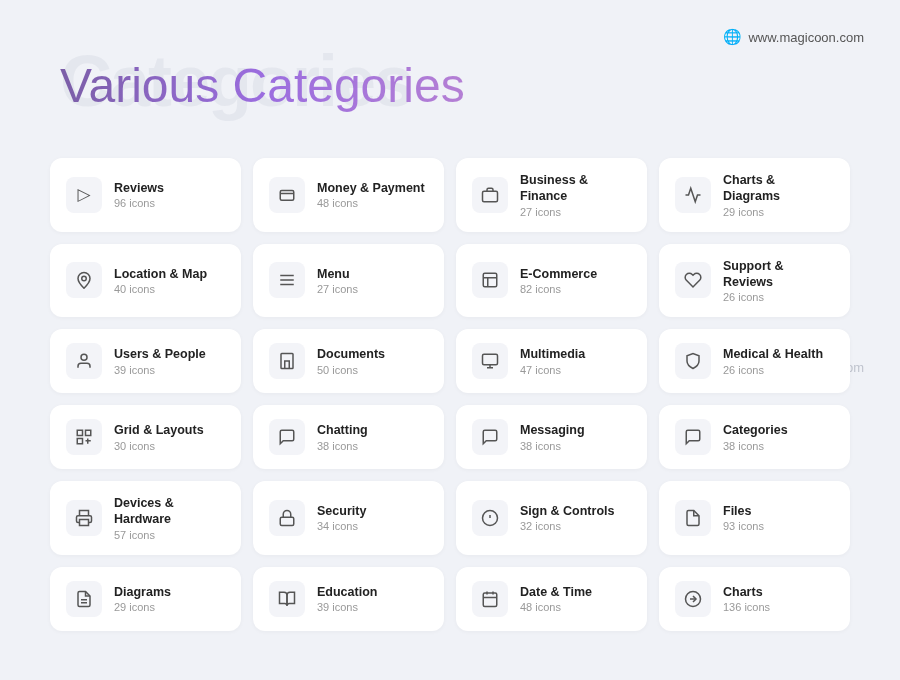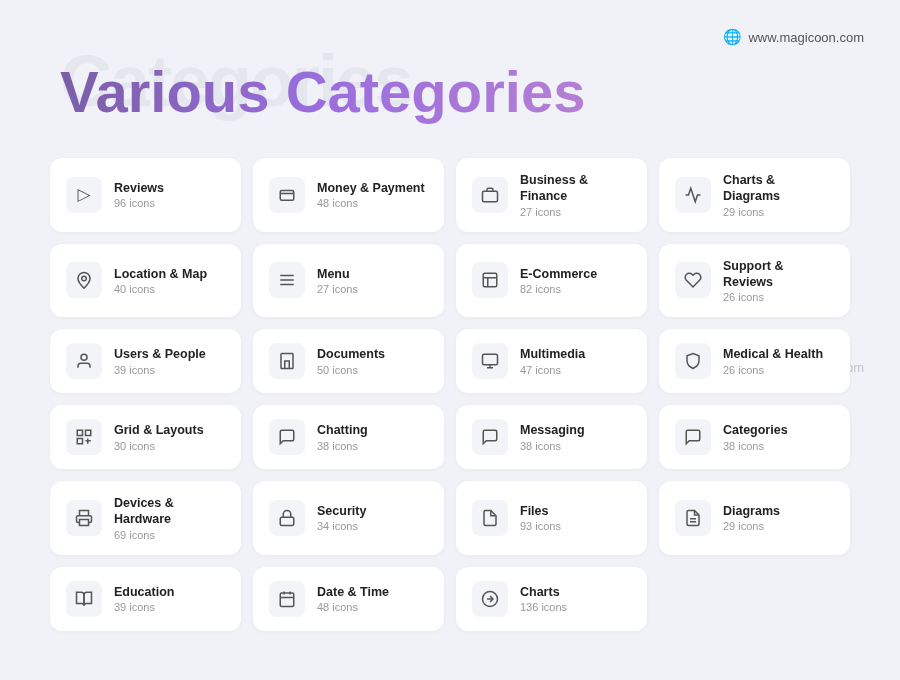--- a/index.html
+++ b/index.html
@@ -36,22 +36,22 @@
       color: #7a6fb0;
       font-size: 15px;
     }
     .title-area {
       position: absolute;
       top: 60px;
       left: 60px;
       z-index: 1;
     }
     .title-main {
-      font-size: 58px;
-      font-weight: 700;
+      font-size: 48px;
+      font-weight: 400;
       background: linear-gradient(90deg, #7b5ea7, #9b6ddf, #b47fd4);
       -webkit-background-clip: text;
       -webkit-text-fill-color: transparent;
       background-clip: text;
       line-height: 1.1;
     }
     .watermark-25xt {
       position: absolute;
       right: 36px;
       top: 360px;
@@ -311,33 +311,46 @@
     <div class="card">
       <div class="card-icon">
         <svg width="18" height="18" viewBox="0 0 24 24" fill="none" stroke="#555" stroke-width="2">
           <polyline points="6 9 6 2 18 2 18 9"></polyline>
           <path d="M6 18H4a2 2 0 0 1-2-2v-5a2 2 0 0 1 2-2h16a2 2 0 0 1 2 2v5a2 2 0 0 1-2 2h-2"></path>
           <rect x="6" y="14" width="12" height="8"></rect>
         </svg>
       </div>
       <div class="card-text">
         <div class="card-title">Devices &amp; Hardware</div>
-        <div class="card-sub">69 icons</div>
+        <div class="card-sub">57 icons</div>
       </div>
     </div>
     <div class="card">
       <div class="card-icon">
         <svg width="18" height="18" viewBox="0 0 24 24" fill="none" stroke="#555" stroke-width="2">
           <rect x="3" y="11" width="18" height="11" rx="2"></rect>
           <path d="M7 11V7a5 5 0 0 1 10 0v4"></path>
         </svg>
       </div>
       <div class="card-text">
         <div class="card-title">Security</div>
         <div class="card-sub">34 icons</div>
+      </div>
+    </div>
+    <div class="card">
+      <div class="card-icon">
+        <svg width="18" height="18" viewBox="0 0 24 24" fill="none" stroke="#555" stroke-width="2">
+          <circle cx="12" cy="12" r="10"></circle>
+          <line x1="12" y1="8" x2="12" y2="12"></line>
+          <line x1="12" y1="16" x2="12.01" y2="16"></line>
+        </svg>
+      </div>
+      <div class="card-text">
+        <div class="card-title">Sign &amp; Controls</div>
+        <div class="card-sub">32 icons</div>
       </div>
     </div>
     <div class="card">
       <div class="card-icon">
         <svg width="18" height="18" viewBox="0 0 24 24" fill="none" stroke="#555" stroke-width="2">
           <path d="M13 2H6a2 2 0 0 0-2 2v16a2 2 0 0 0 2 2h12a2 2 0 0 0 2-2V9z"></path>
           <polyline points="13 2 13 9 20 9"></polyline>
         </svg>
       </div>
       <div class="card-text">

